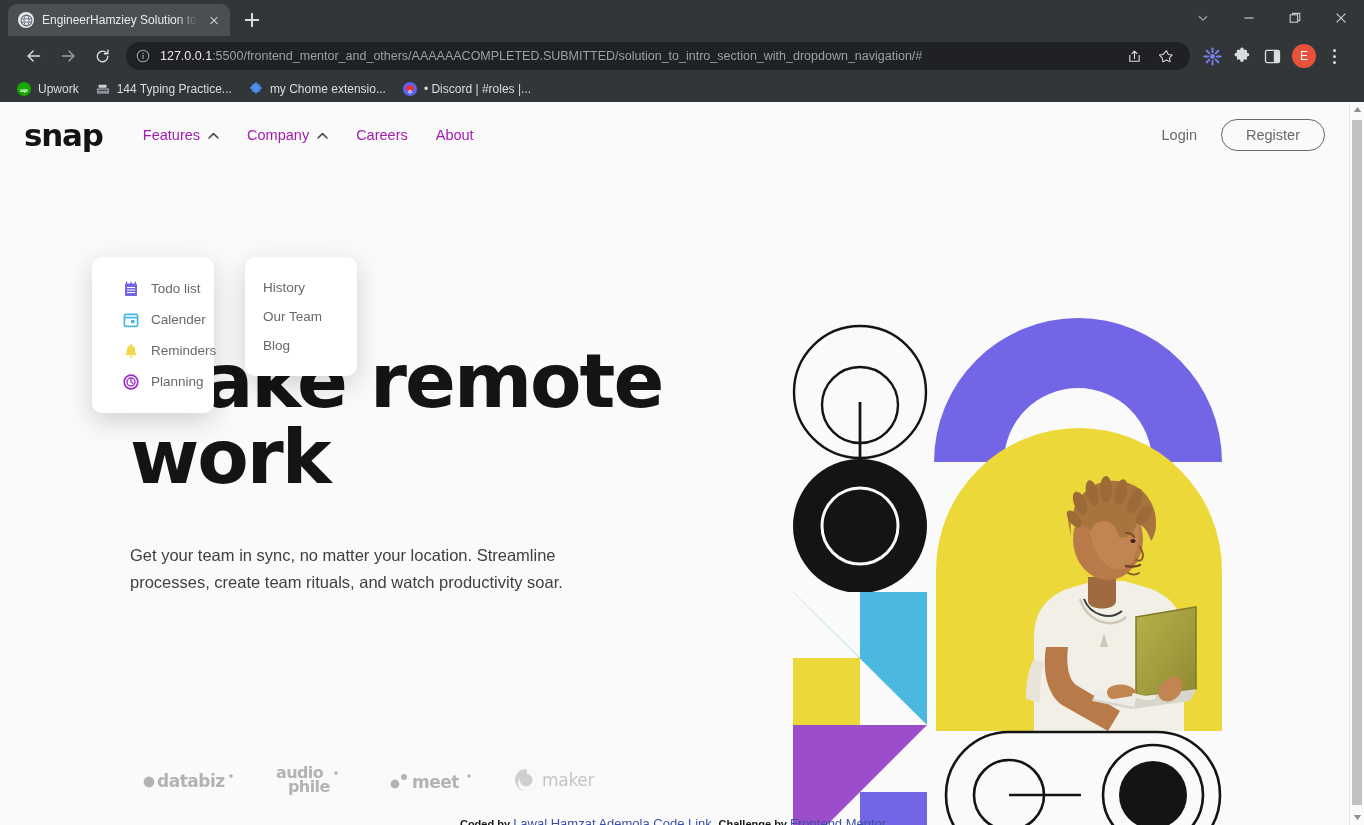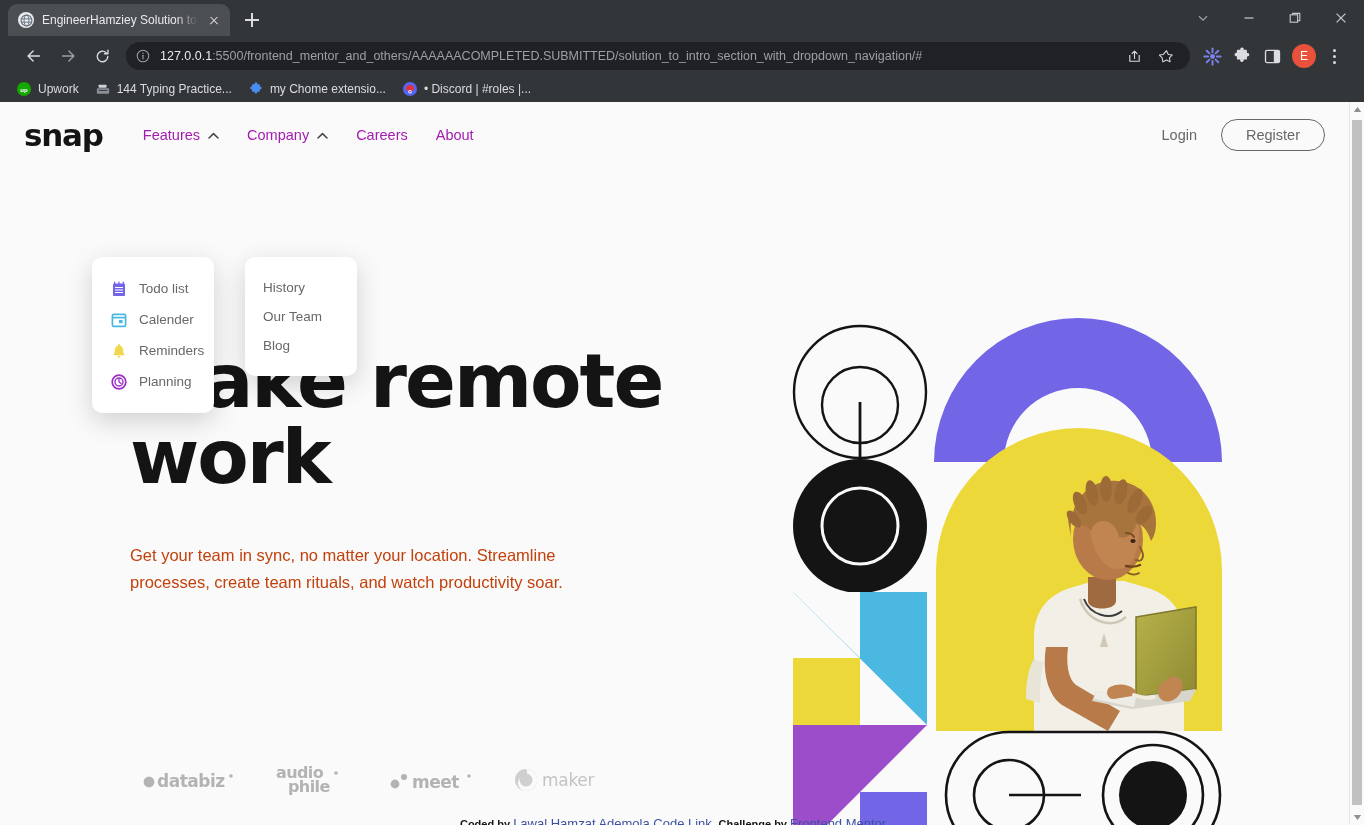--- a/index.html
+++ b/index.html
@@ -87,36 +87,36 @@
   .register {
     border:1.6px solid #686868; border-radius:16px; padding:8px 24px;
     color:#686868; font-size:14.5px; line-height:1;
   }
 
   
   .dropdown {
     position:absolute; background:#fff; border-radius:10px;
     box-shadow:0 8px 26px rgba(0,0,0,0.17); z-index:20;
   }
-  #dd-features { left:92px; top:155px; width:122px; padding:16px 0 16px 0; }
+  #dd-features { left:92px; top:155px; width:122px; padding:16px 0 16px 12px; }
   #dd-company  { left:245px; top:155px; width:112px; padding:16px 0 16px 0; }
   .dd-item {
     display:flex; align-items:center; gap:12px; padding:7px 18px;
     color:#686868; font-size:13.5px; white-space:nowrap;
   }
   .dd-ico { width:17px; height:17px; flex:0 0 17px; display:flex; align-items:center; justify-content:center; }
 
   
   .hero { position:absolute; left:0; top:66px; right:0; bottom:0; }
   .hero-left { position:absolute; left:130px; top:175px; width:600px; }
   .hero-title {
     font-size:75px; line-height:76px; font-weight:700; color:#141414;
     letter-spacing:-2px; font-family:"DejaVu Sans", sans-serif;
   }
-  .hero-sub { margin-top:47px; font-size:16.5px; line-height:27px; color:#c2410c; max-width:440px; }
+  .hero-sub { margin-top:47px; font-size:16.5px; line-height:27px; color:#404040; max-width:440px; }
   .learn-more {
     display:inline-block; margin-top:37px; background:#141414; color:#fafafa;
     font-size:14.5px; font-weight:700; padding:16px 25px; border-radius:12px; line-height:1;
   }
   .clients {
     position:absolute; left:142px; top:594px; display:flex; align-items:center; gap:42px;
   }
   .client { opacity:1; }
 
   .attrib {

